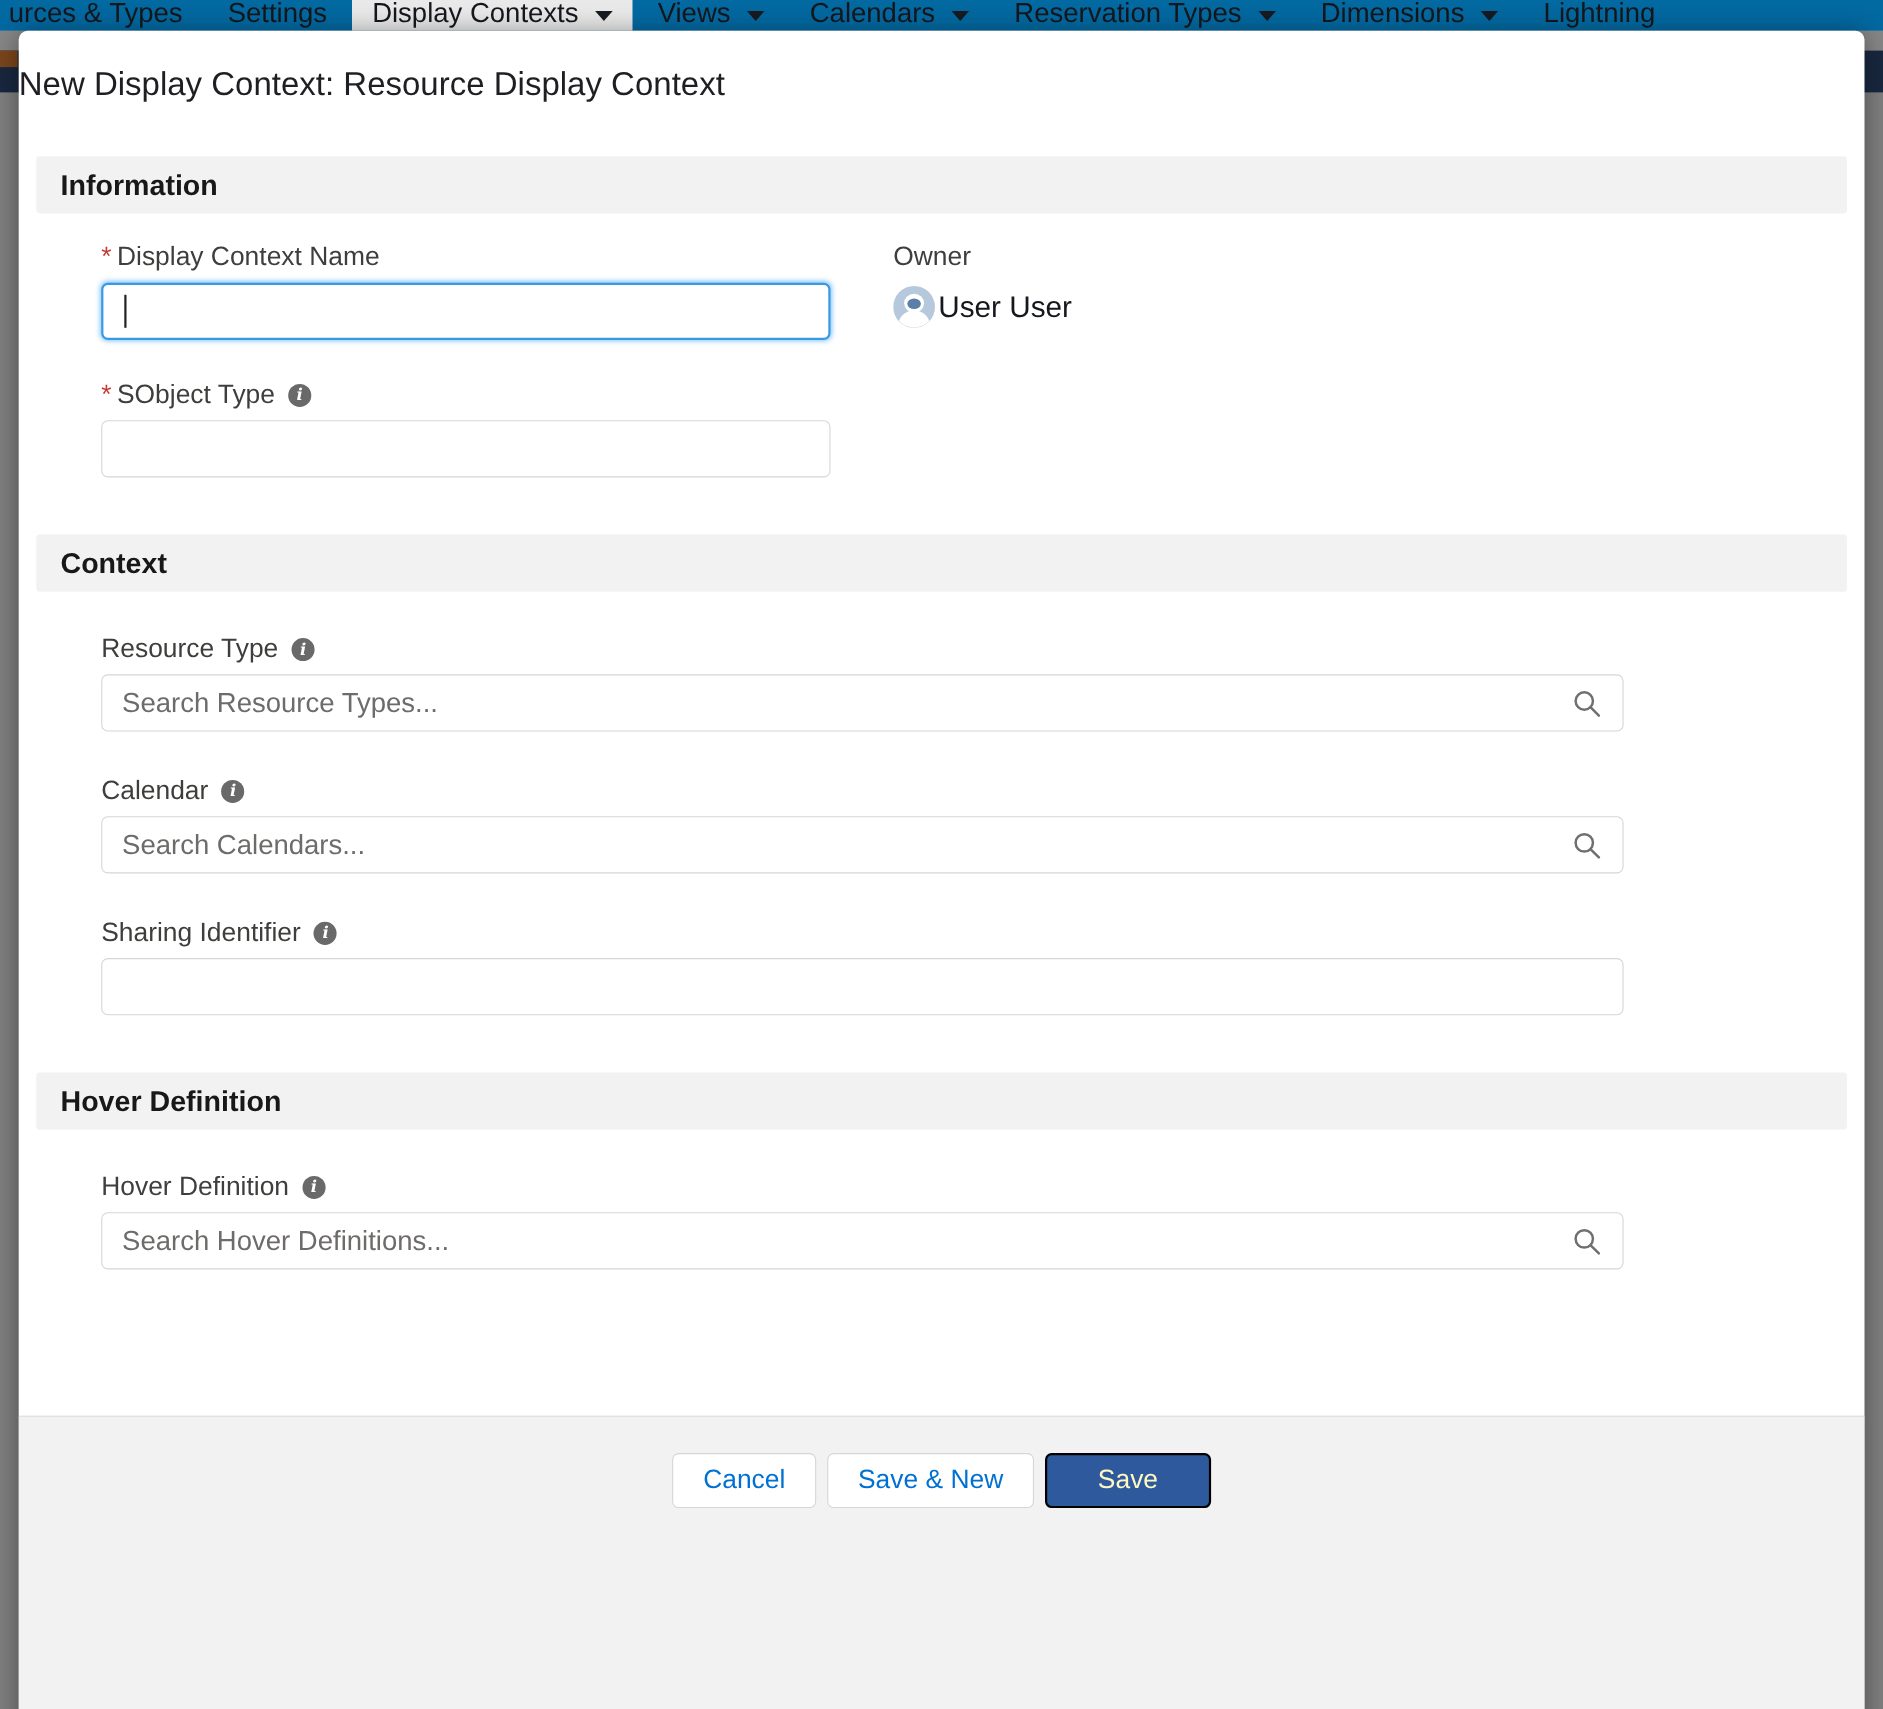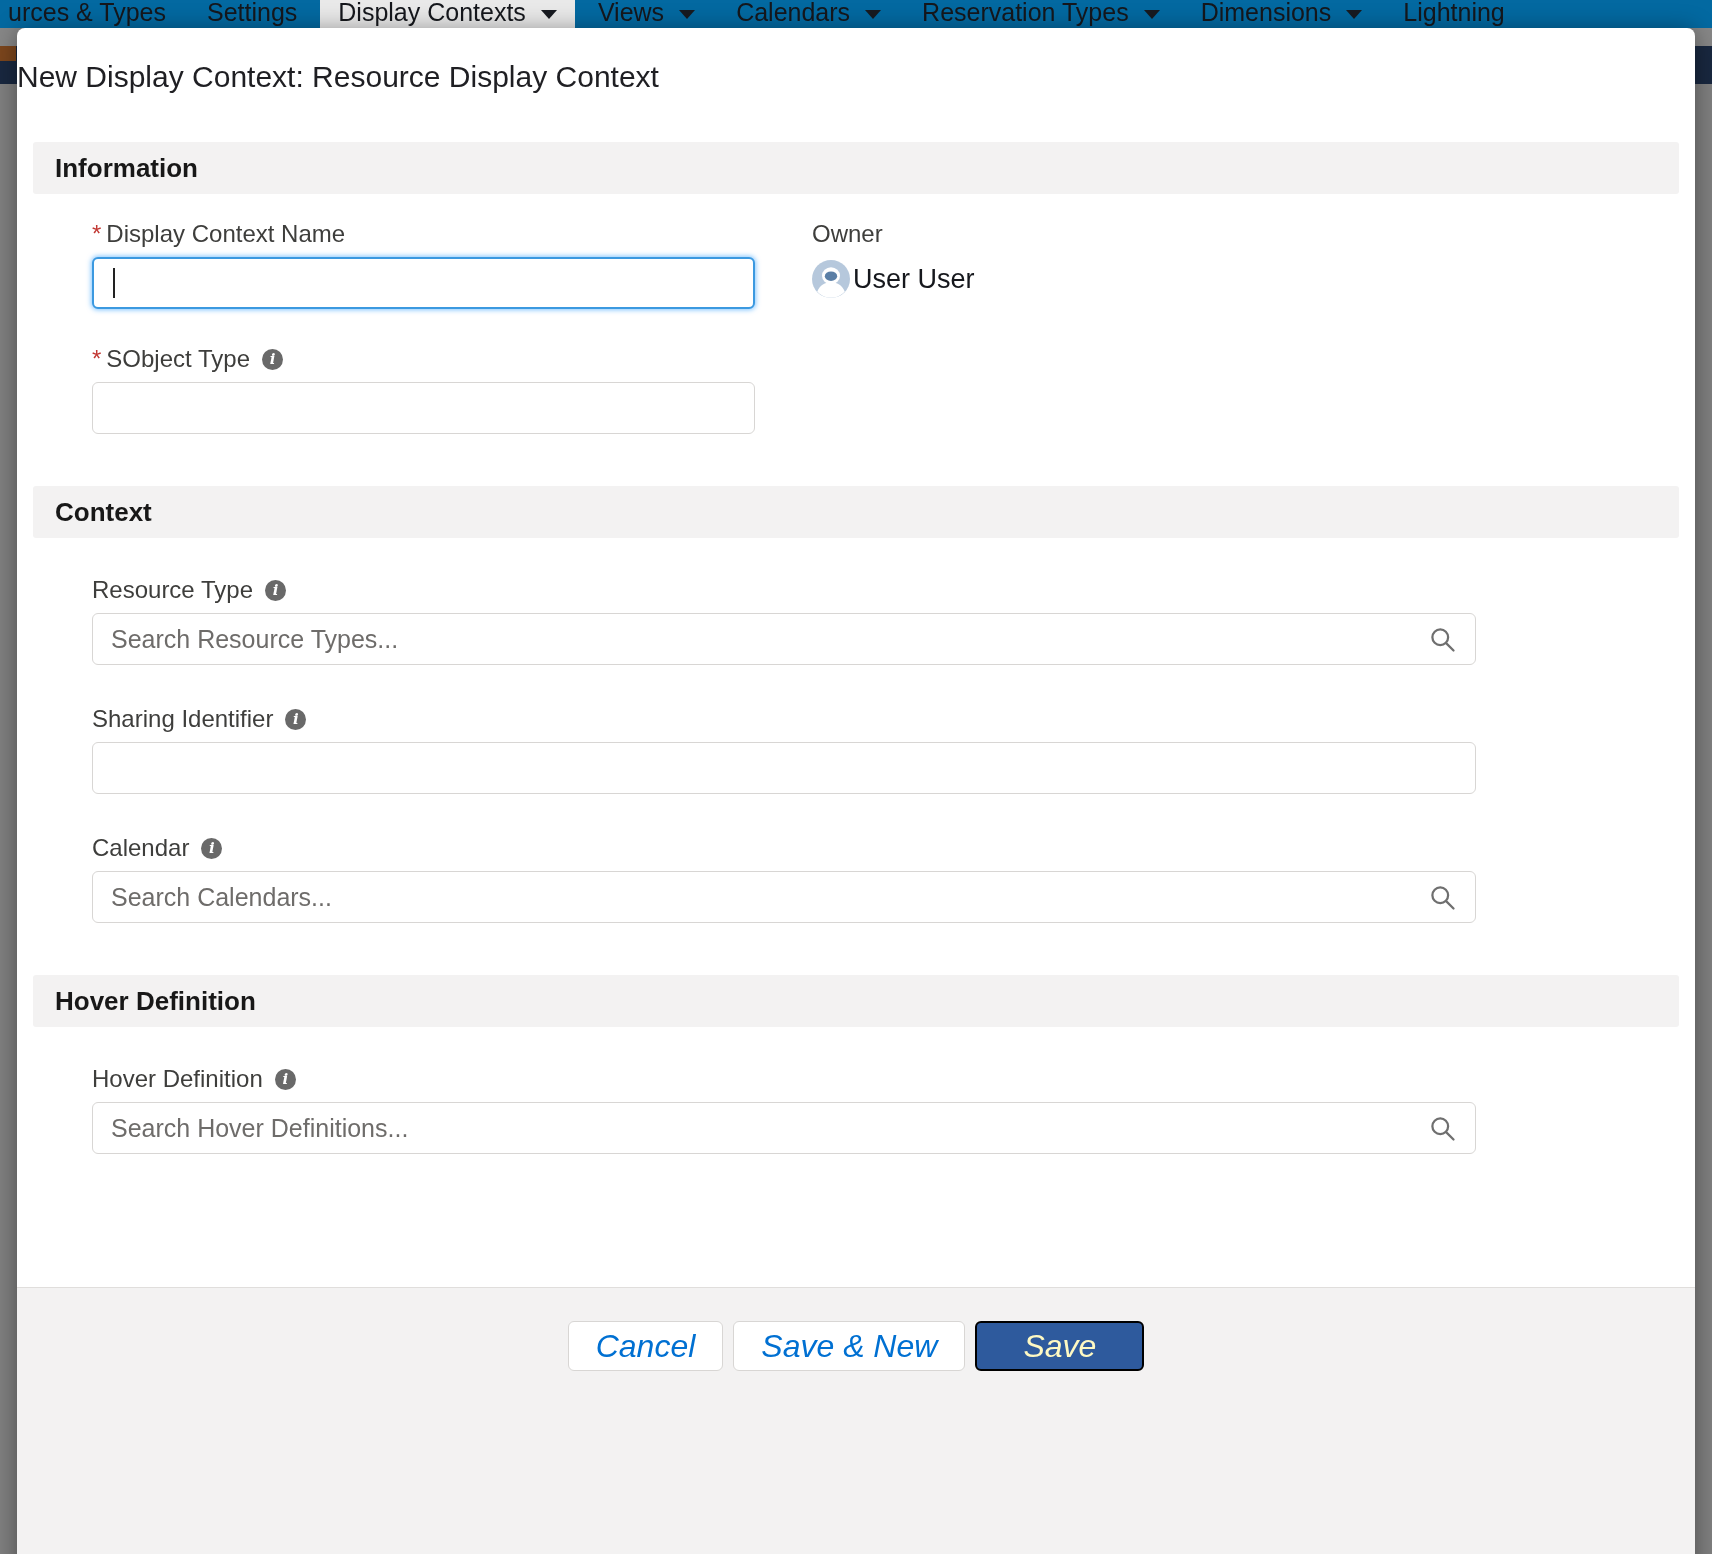--- a/index.html
+++ b/index.html
@@ -144,23 +144,23 @@
   }
   input.wide { width: 1384px; }
 
   .modal-footer {
     position: absolute; left: 0; right: 0; top: 1259px; bottom: 0;
     background: #f3f2f2; border-top: 1px solid #e0dedc;
     display: flex; justify-content: center; align-items: flex-start;
     gap: 10px; padding-top: 33px;
   }
   .btn {
-    height: 50px; border-radius: 6px; font-size: 32px;
+    height: 50px; border-radius: 6px; font-size: 24px;
     font-family: "Liberation Sans", sans-serif;
-    padding: 0 27px; cursor: pointer; font-style: italic;
+    padding: 0 27px; cursor: pointer;
   }
   .btn-neutral { background: #ffffff; border: 1px solid #d8d6d4; color: #0070d2; }
   .btn-brand { background: #2e5a9d; border: 2px solid #000000; color: #fef9c3; padding: 0 46px; }
 </style>
 </head>
 <body>
 
 <div class="tabbar">
   <div class="tabs">
     <div class="tab">
@@ -261,40 +261,40 @@
       <svg class="mag" viewBox="0 0 24 24">
         <circle cx="10" cy="10" r="7" fill="none" stroke="#6f6f6f" stroke-width="2"></circle>
         <line x1="15.2" y1="15.2" x2="21.8" y2="21.8" stroke="#6f6f6f" stroke-width="2" stroke-linecap="round"></line>
       </svg>
     </div>
   </div>
 
 
   <div class="field-group">
     <div class="field-label-row">
-      <span>Sharing Identifier</span>
-      <span class="info-icon"></span>
-    </div>
-    <input class="txt wide" type="text" value="" style="">
-  </div>
-
-  <div class="field-group">
-    <div class="field-label-row">
       <span>Calendar</span>
       <span class="info-icon"></span>
     </div>
     <div class="search-wrap">
       <input class="txt" type="text" placeholder="Search Calendars..." style="">
       <svg class="mag" viewBox="0 0 24 24">
         <circle cx="10" cy="10" r="7" fill="none" stroke="#6f6f6f" stroke-width="2"></circle>
         <line x1="15.2" y1="15.2" x2="21.8" y2="21.8" stroke="#6f6f6f" stroke-width="2" stroke-linecap="round"></line>
       </svg>
     </div>
   </div>
 
+  <div class="field-group">
+    <div class="field-label-row">
+      <span>Sharing Identifier</span>
+      <span class="info-icon"></span>
+    </div>
+    <input class="txt wide" type="text" value="" style="">
+  </div>
+
   <div class="section-head spaced">
     <span>Hover Definition</span>
   </div>
 
   <div class="field-group after-head">
     <div class="field-label-row">
       <span>Hover Definition</span>
       <span class="info-icon"></span>
     </div>
     <div class="search-wrap">

